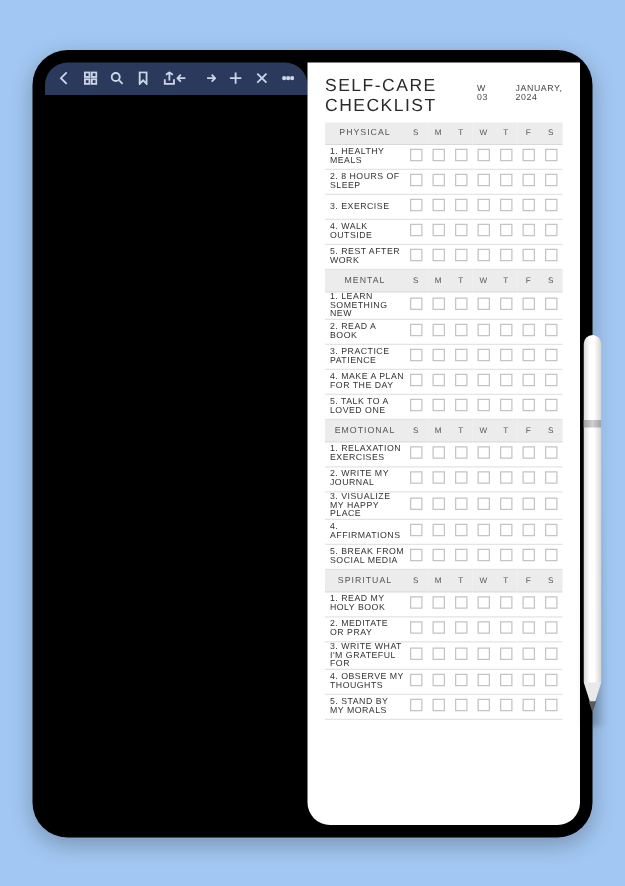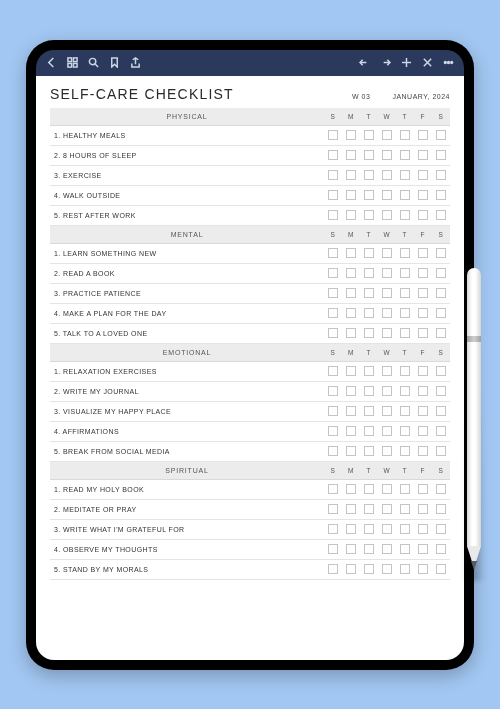--- a/index.html
+++ b/index.html
@@ -13,21 +13,21 @@
     position: relative;
   }
   .tablet {
     width: 448px;
     height: 630px;
     background: #000;
     border-radius: 28px;
     padding: 10px;
     box-shadow: 0 6px 18px rgba(0,0,0,0.25);
     display: flex;
-    flex-direction: column;
+    flex-direction: row;
     position: relative;
   }
   .toolbar {
     height: 26px;
     background: #2b3a5c;
     border-top-left-radius: 18px;
     border-top-right-radius: 18px;
     display: flex;
     align-items: center;
     justify-content: space-between;

